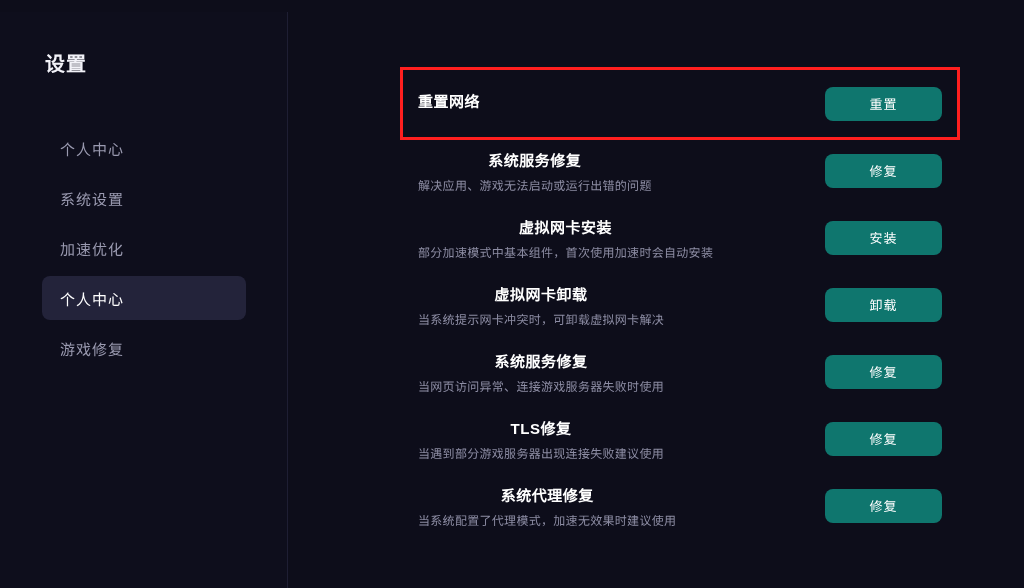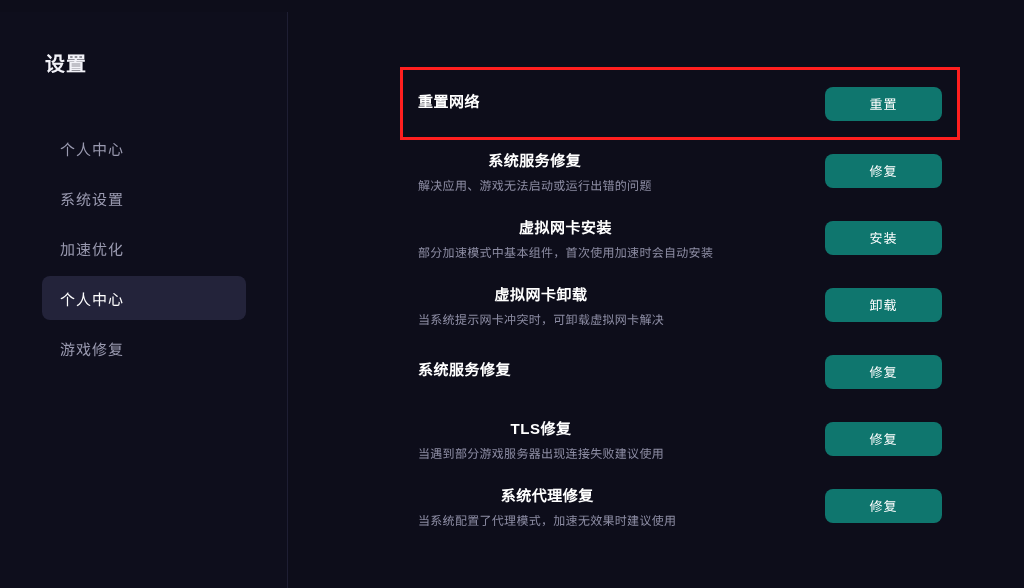--- a/index.html
+++ b/index.html
@@ -169,20 +169,21 @@
         <div class="row">
           <div class="row-text">
             <div class="row-title">虚拟网卡卸载</div>
             <div class="row-desc">当系统提示网卡冲突时，可卸载虚拟网卡解决</div>
           </div>
           <button class="row-btn">卸载</button>
         </div>
         <div class="row">
           <div class="row-text">
             <div class="row-title">系统服务修复</div>
+            <div class="row-desc">当网页访问异常、连接游戏服务器失败时使用</div>
           </div>
           <button class="row-btn">修复</button>
         </div>
         <div class="row">
           <div class="row-text">
             <div class="row-title">TLS修复</div>
             <div class="row-desc">当遇到部分游戏服务器出现连接失败建议使用</div>
           </div>
           <button class="row-btn">修复</button>
         </div>

